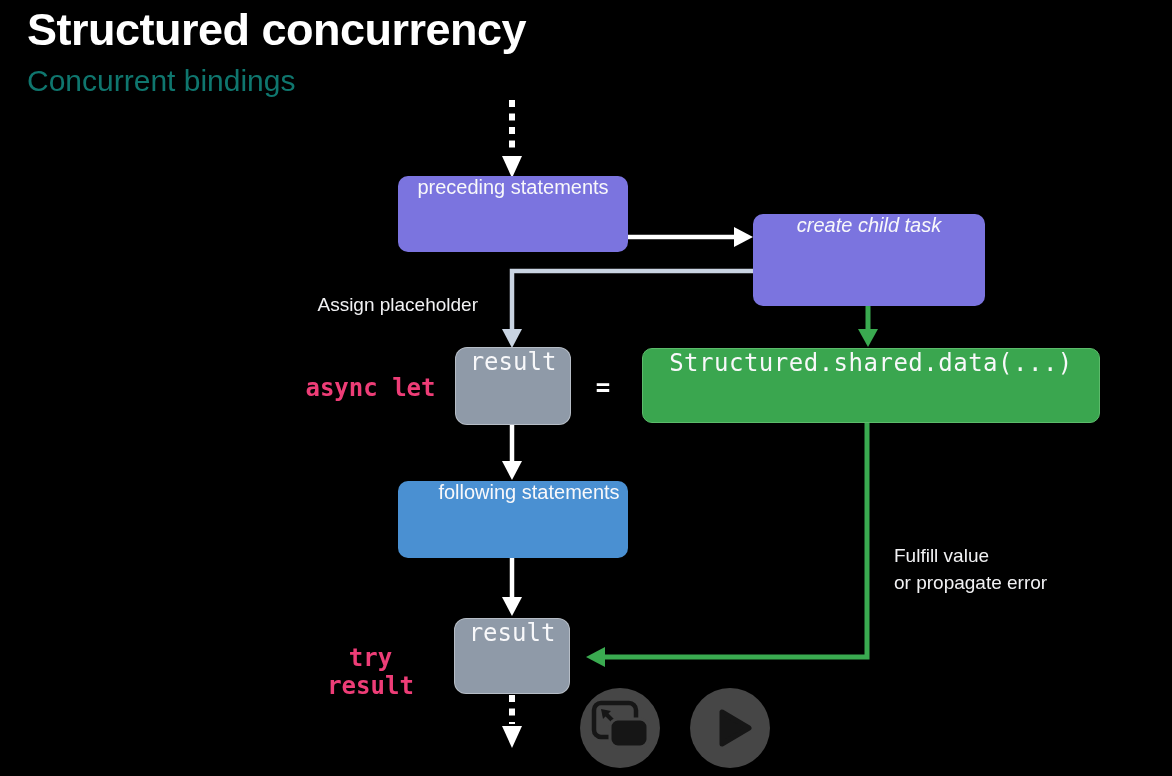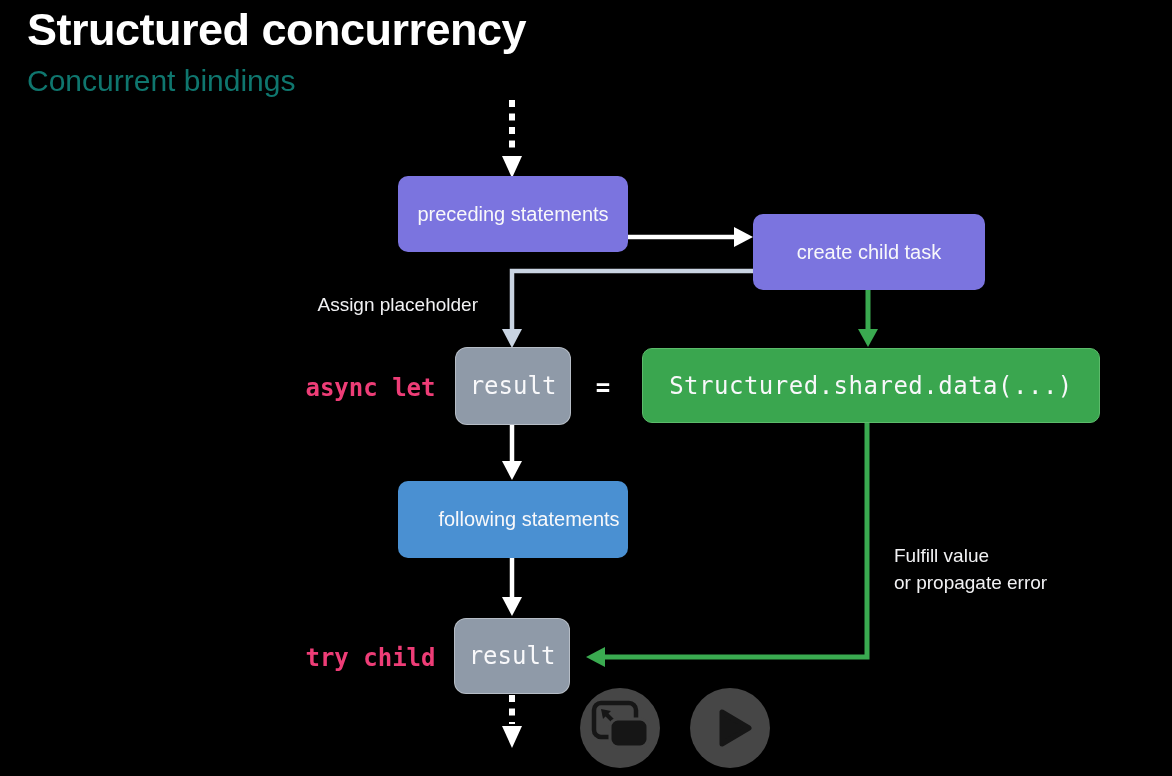--- a/index.html
+++ b/index.html
@@ -37,21 +37,21 @@
   .head-white    { fill: var(--c-arrow-white); stroke: none; }
   .stroke-light  { stroke: var(--c-arrow-light); stroke-width: 4.5; fill: none; }
   .head-light    { fill: var(--c-arrow-light); stroke: none; }
   .stroke-green  { stroke: var(--c-green-arrow); stroke-width: 5; fill: none; }
   .head-green    { fill: var(--c-green-arrow); stroke: none; }
 
   .node {
     position: absolute;
     z-index: 2;
     display: flex;
-    align-items: center;
+    align-items: flex-start;
     justify-content: center;
     border-radius: 10px;
     color: #f8f8fa;
     font-size: 20px;
     box-sizing: border-box;
   }
   .node-purple { background: var(--c-purple); }
   .node-blue   { background: var(--c-blue); padding-left: 32px; }
   .node-gray   {
     background: var(--c-gray);
@@ -61,21 +61,21 @@
     font-size: 24px;
   }
   .node-green  {
     background: var(--c-green);
     border: 1px solid var(--c-green-border);
     font-family: "DejaVu Sans Mono", monospace;
     font-size: 24px;
     letter-spacing: 0.5px;
   }
   #node-preceding  { left: 398px; top: 176px; width: 230px; height: 76px; }
-  #node-create     { left: 753px; top: 214px; width: 232px; height: 76px; }
+  #node-create     { left: 753px; top: 214px; width: 232px; height: 92px; font-style: italic; }
   #node-result-1   { left: 455px; top: 347px; width: 116px; height: 78px; }
   #node-init       { left: 642px; top: 348px; width: 458px; height: 75px; }
   #node-following  { left: 398px; top: 481px; width: 230px; height: 77px; }
   #node-result-2   { left: 454px; top: 618px; width: 116px; height: 76px; }
 
   .code-keyword {
     position: absolute;
     z-index: 2;
     font-family: "DejaVu Sans Mono", monospace;
     font-weight: 700;
@@ -191,21 +191,21 @@
   <div class="equals-sign">=</div>
 
   <div id="node-init" class="node node-green">
     <span>Structured.shared.data(...)</span>
   </div>
 
   <div id="node-following" class="node node-blue">
     <span>following statements</span>
   </div>
 
-  <div id="kw-try-await" class="code-keyword">try child</div>
+  <div id="kw-try-await" class="code-keyword">try result</div>
 
   <div id="node-result-2" class="node node-gray">
     <span>result</span>
   </div>
 
   <div id="label-assign" class="flow-label">Assign placeholder</div>
 
 
   <div id="label-fulfill" class="flow-label">
     <div>Fulfill value</div>

